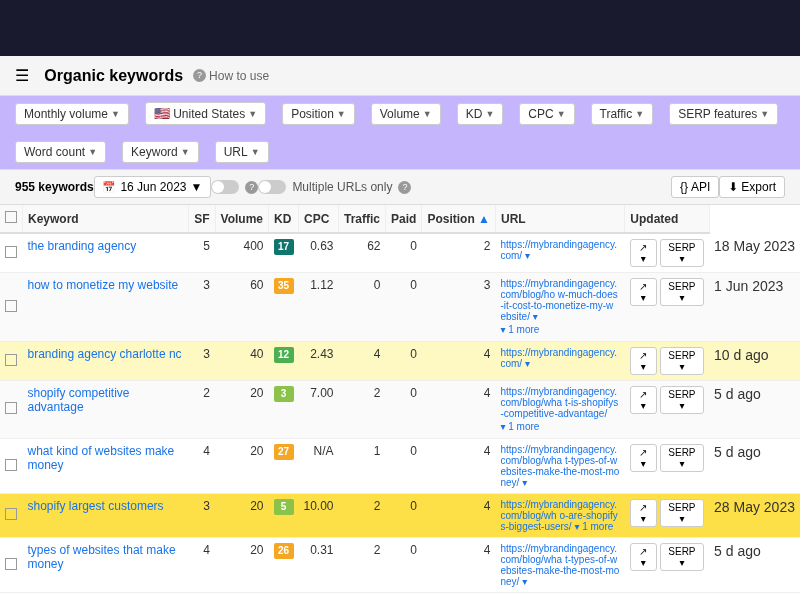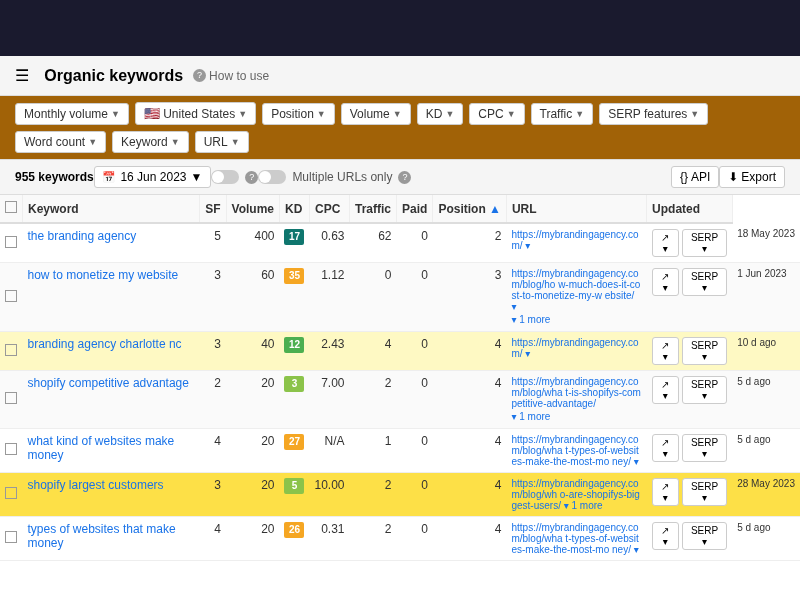--- a/index.html
+++ b/index.html
@@ -2,21 +2,21 @@
 <html><head>
   <meta charset="utf-8">
   <style>
     * { box-sizing: border-box; margin: 0; padding: 0; font-family: Arial, sans-serif; font-size: 12px; }
     body { background: #1a1a2e; width: 800px; height: 600px; overflow: hidden; }
     .app-container { background: #fff; margin: 28px 0 0 0; height: 572px; overflow: hidden; }
     .header { background: #f5f5f5; padding: 10px 15px; border-bottom: 1px solid #ddd; display: flex; align-items: center; gap: 10px; }
     .header h1 { font-size: 16px; font-weight: bold; }
     .help-link { color: #666; font-size: 11px; text-decoration: none; display: flex; align-items: center; gap: 3px; }
     .hamburger { font-size: 16px; cursor: pointer; margin-right: 5px; }
-    .filters-row { background: #a16207; padding: 6px 15px; border-bottom: 1px solid #ddd; display: flex; align-items: center; gap: 6px; flex-wrap: wrap; }
+    .filters-row { background: #c4b5fd; padding: 6px 15px; border-bottom: 1px solid #ddd; display: flex; align-items: center; gap: 16px; flex-wrap: wrap; }
     .filter-btn { background: #fff; border: 1px solid #ccc; border-radius: 3px; padding: 3px 8px; cursor: pointer; display: flex; align-items: center; gap: 3px; font-size: 11px; color: #333; }
     .filter-btn .arrow { font-size: 9px; color: #666; }
     .flag { font-size: 13px; }
     .controls-row { background: #f5f5f5; padding: 6px 15px; border-bottom: 1px solid #ddd; display: flex; align-items: center; }
     .keywords-count { font-weight: bold; font-size: 12px; }
     .date-btn { background: #fff; border: 1px solid #ccc; border-radius: 3px; padding: 3px 8px; cursor: pointer; display: flex; align-items: center; gap: 4px; font-size: 11px; }
     .compare-btn { background: #fff; border: 1px solid #ccc; border-radius: 3px; padding: 3px 8px; cursor: pointer; font-size: 11px; }
     .toggle-group { display: flex; align-items: center; gap: 6px; font-size: 11px; color: #555; }
     .toggle { width: 28px; height: 14px; background: #ccc; border-radius: 7px; cursor: pointer; position: relative; }
     .toggle::after { content: ''; position: absolute; width: 12px; height: 12px; background: #fff; border-radius: 50%; top: 1px; left: 1px; transition: left 0.2s; }
@@ -35,21 +35,21 @@
     .kd-badge { display: inline-block; width: 20px; height: 16px; border-radius: 2px; text-align: center; line-height: 16px; font-size: 10px; font-weight: bold; color: #fff; }
     .serp-btn { background: #fff; border: 1px solid #ccc; border-radius: 3px; padding: 2px 5px; cursor: pointer; font-size: 10px; display: flex; align-items: center; gap: 2px; }
     .trend-btn { background: #fff; border: 1px solid #ccc; border-radius: 3px; padding: 2px 5px; cursor: pointer; font-size: 10px; }
     .action-cell { display: flex; align-items: center; gap: 3px; }
     .more-link { color: #1a73e8; font-size: 10px; cursor: pointer; }
     .sort-indicator { color: #1a73e8; }
     .table-wrapper { overflow-y: auto; max-height: 400px; }
     .top-bar { height: 28px; background: #1a1a2e; }
     .checkbox { width: 12px; height: 12px; border: 1px solid #999; display: inline-block; cursor: pointer; }
     .url-cell { max-width: 160px; font-size: 10px; word-break: break-all; }
-    .updated-cell { white-space: nowrap; font-size: 10px; }
+    .updated-cell { white-space: nowrap; font-size: 14px; }
     .calendar-icon { font-size: 11px; }
   </style>
 </head>
 <body>
 <div class="top-bar"></div>
 <div class="app-container">
 
   <div class="header">
     <span class="hamburger">☰</span>
     <h1>Organic keywords</h1>

